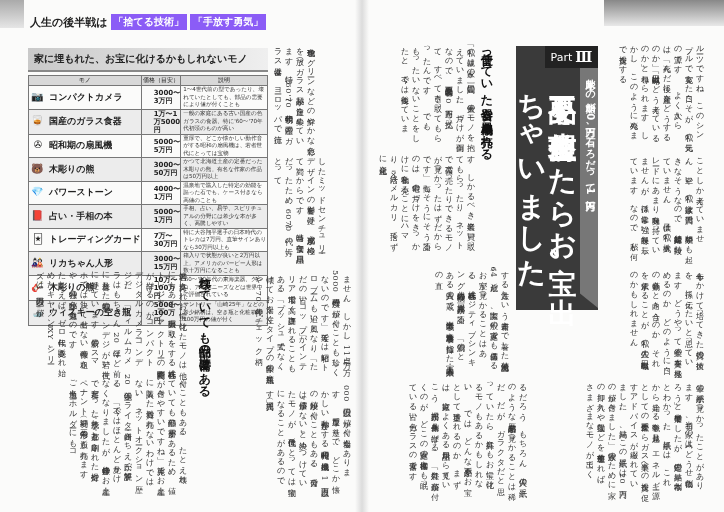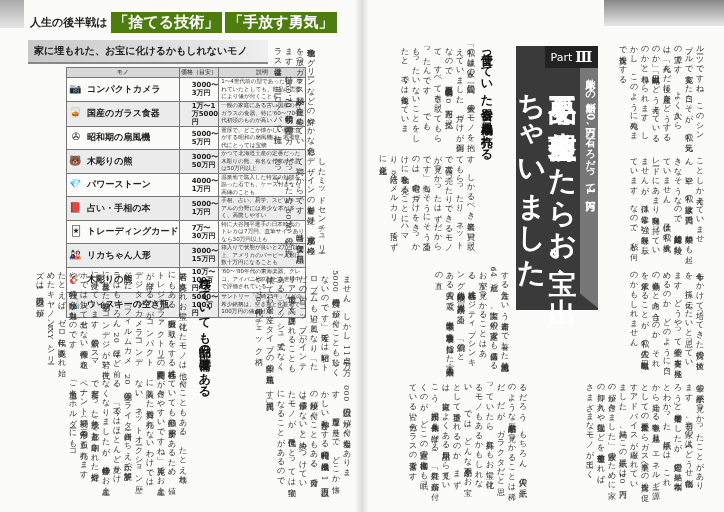--- a/index.html
+++ b/index.html
@@ -5,25 +5,25 @@
   * { box-sizing: border-box; margin: 0; padding: 0; }
   body { width: 724px; height: 512px; background: #f4f3f1; position: relative; overflow: hidden; font-family: "DejaVu Serif", serif; color: #222; }
   .page { position: absolute; top: 0; height: 512px; background: #fbfbfa; }
   .page-left { left: 0; width: 362px; }
   .page-right { left: 362px; width: 362px; }
   .spine { position: absolute; left: 355px; top: 0; width: 14px; height: 512px; background: linear-gradient(to right, #fbfbfa, #dcdcdc 50%, #fbfbfa); }
   .topbar-l { position: absolute; left: 0; top: 0; width: 24px; height: 28px; background: linear-gradient(#aaa, #e6e6e6); }
   .topbar-r { position: absolute; right: 0; top: 0; width: 120px; height: 26px; background: linear-gradient(#888, #e8e8e8); }
 
   .series-title { position: absolute; left: 30px; top: 13px; height: 18px; display: flex; align-items: center; gap: 3px; font-family: "DejaVu Sans", sans-serif; font-weight: bold; font-size: 11px; justify-content: space-between; }
-  .series-title .boxed { background: #4d7c0f; color: #fff; padding: 1px 3px; font-size: 15px; }
+  .series-title .boxed { background: #8b5cf6; color: #fff; padding: 1px 3px; font-size: 10px; }
 
-  .table-wrap { position: absolute; left: 28px; top: 40px; width: 240px; }
+  .table-wrap { position: absolute; left: 28px; top: 48px; width: 240px; }
   .table-heading { background: linear-gradient(to right, #c9c9c9, #efefef); font-family: "DejaVu Sans", sans-serif; font-weight: bold; font-size: 10px; padding: 4px 6px; border-bottom: 2px solid #888; }
-  table { width: 100%; border-collapse: collapse; margin-top: 3px; font-family: "DejaVu Sans", sans-serif; margin-left: 38px; }
+  table { width: 100%; border-collapse: collapse; margin-top: 3px; font-family: "DejaVu Sans", sans-serif; }
   th { background: #d8d8d8; font-size: 6px; font-weight: normal; height: 10px; border: 1px solid #777; }
   td { border: 1px solid #777; height: 18px; vertical-align: middle; }
   tr.alt td { background: #ececec; }
   td.name { width: 95px; font-size: 9px; font-weight: bold; white-space: nowrap; padding-left: 2px; }
   td.name .ic { display: inline-block; width: 14px; text-align: center; font-size: 10px; margin-right: 4px; }
   td.price { width: 33px; font-size: 7px; font-weight: bold; line-height: 8px; padding-left: 12px; }
   td.desc { font-size: 5.6px; line-height: 7.5px; color: #333; padding-left: 2px; }
 
   .vcol { position: absolute; writing-mode: vertical-rl; font-size: 8px; line-height: 11px; letter-spacing: 0.5px; color: #333; }
   .vhead { position: absolute; writing-mode: vertical-rl; font-family: "DejaVu Sans", sans-serif; font-weight: bold; font-size: 12px; color: #111; }

